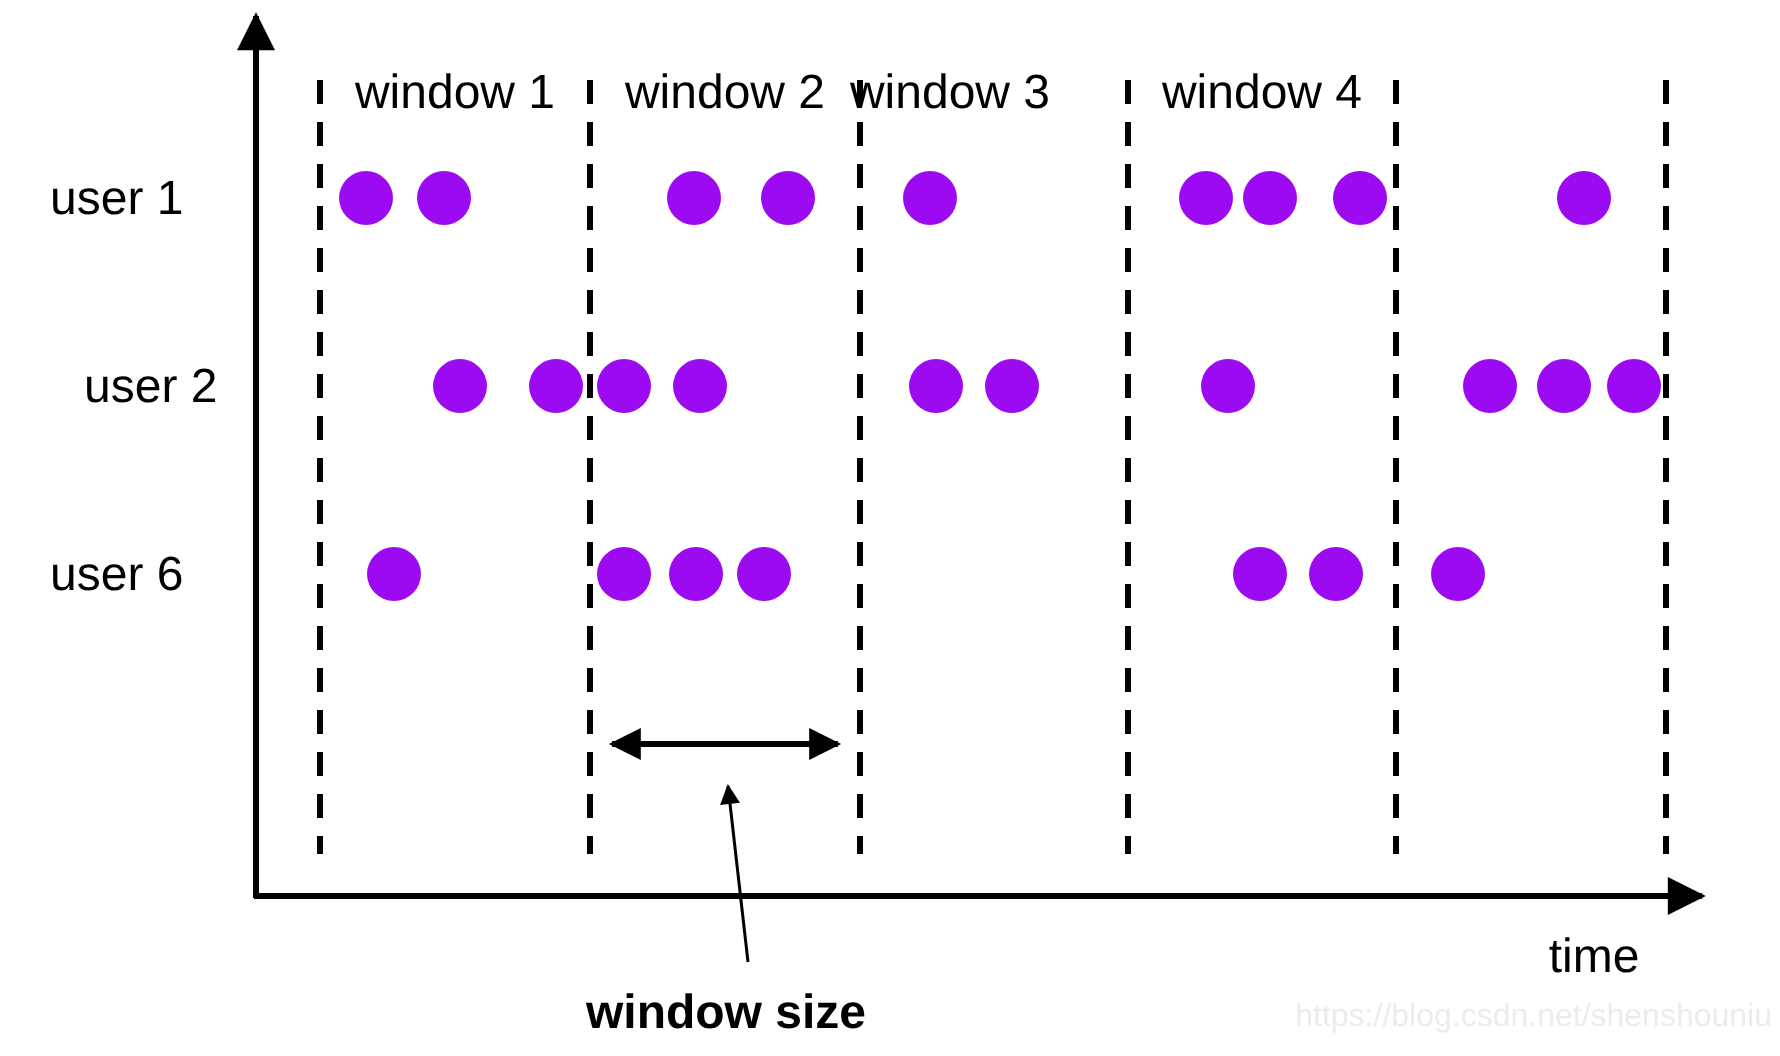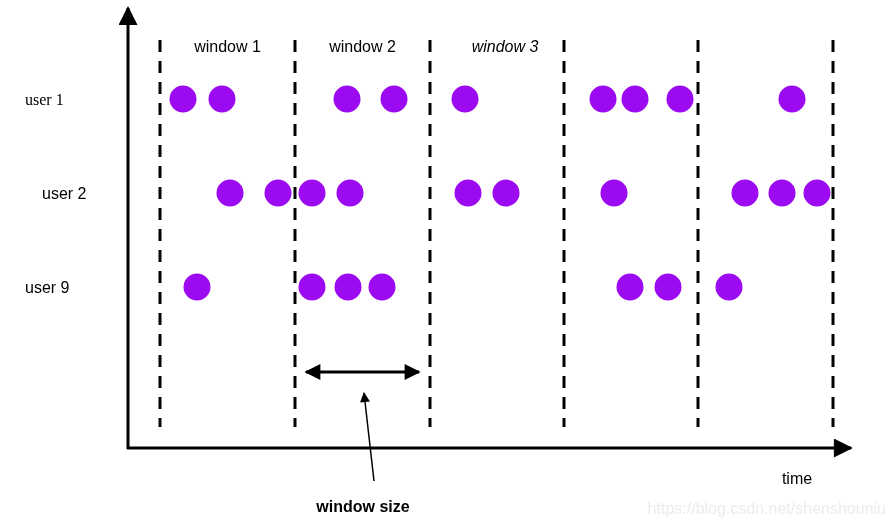--- a/index.html
+++ b/index.html
@@ -2,21 +2,21 @@
 <html><head>
 <meta charset="utf-8">
 <style>
   html,body{margin:0;padding:0;background:#ffffff;}
   .stage{
     position:relative;width:890px;height:528px;background:#ffffff;
     font-family:"Liberation Sans",sans-serif;overflow:hidden;
   }
   .stage svg{position:absolute;left:0;top:0;}
   .lbl{
-    position:absolute;color:#000000;font-size:16px;line-height:26px;
+    position:absolute;color:#000000;font-size:24px;line-height:26px;
     white-space:nowrap;
   }
   .centered{transform:translateX(-50%);}
   .watermark{
     position:absolute;font-size:16px;line-height:18px;white-space:nowrap;
   }
 </style>
 </head>
 <body>
 
@@ -65,25 +65,26 @@
       <circle cx="312" cy="287" r="13.5" fill="#9B0AF0"></circle>
       <circle cx="348" cy="287" r="13.5" fill="#9B0AF0"></circle>
       <circle cx="382" cy="287" r="13.5" fill="#9B0AF0"></circle>
       <circle cx="630" cy="287" r="13.5" fill="#9B0AF0"></circle>
       <circle cx="668" cy="287" r="13.5" fill="#9B0AF0"></circle>
       <circle cx="729" cy="287" r="13.5" fill="#9B0AF0"></circle>
       <line x1="306" y1="372" x2="419" y2="372" stroke="#000000" stroke-width="3" marker-start="url(#ah-mid)" marker-end="url(#ah-mid)"></line>
       <line x1="374" y1="481" x2="364" y2="393" stroke="#000000" stroke-width="1.5" marker-end="url(#ah-small)"></line>
     </svg>
 
-  <div class="lbl" style="left: 25px; top: 87px; font-family: Liberation Serif, serif;">user 1</div>
+  <div class="lbl" style="left: 25px; top: 87px;">user 1</div>
   <div class="lbl" style="left: 25px; top: 181px; margin-left: 17px;">user 2</div>
-  <div class="lbl" style="left: 25px; top: 275px;">user 9</div>
+  <div class="lbl" style="left: 25px; top: 275px;">user 6</div>
 
   <div class="lbl centered" style="left: 227.5px; top: 34px;">window 1</div>
   <div class="lbl centered" style="left: 362.5px; top: 34px;">window 2</div>
-  <div class="lbl centered" style="left: 505px; top: 34px; font-style: italic;">window 3</div>
+  <div class="lbl centered" style="left: 475px; top: 34px;">window 3</div>
+  <div class="lbl centered" style="left: 631px; top: 34px;">window 4</div>
 
   <div class="lbl centered" style="left: 797px; top: 466px; text-align: right;">time</div>
   <div class="lbl centered" style="left: 363px; top: 494px; font-weight: bold;">window size</div>
 
   <div class="watermark" style="right: 4px; top: 500px; color: rgb(236, 236, 236);">https://blog.csdn.net/shenshouniu</div>
 </div>
 
 </body></html>

